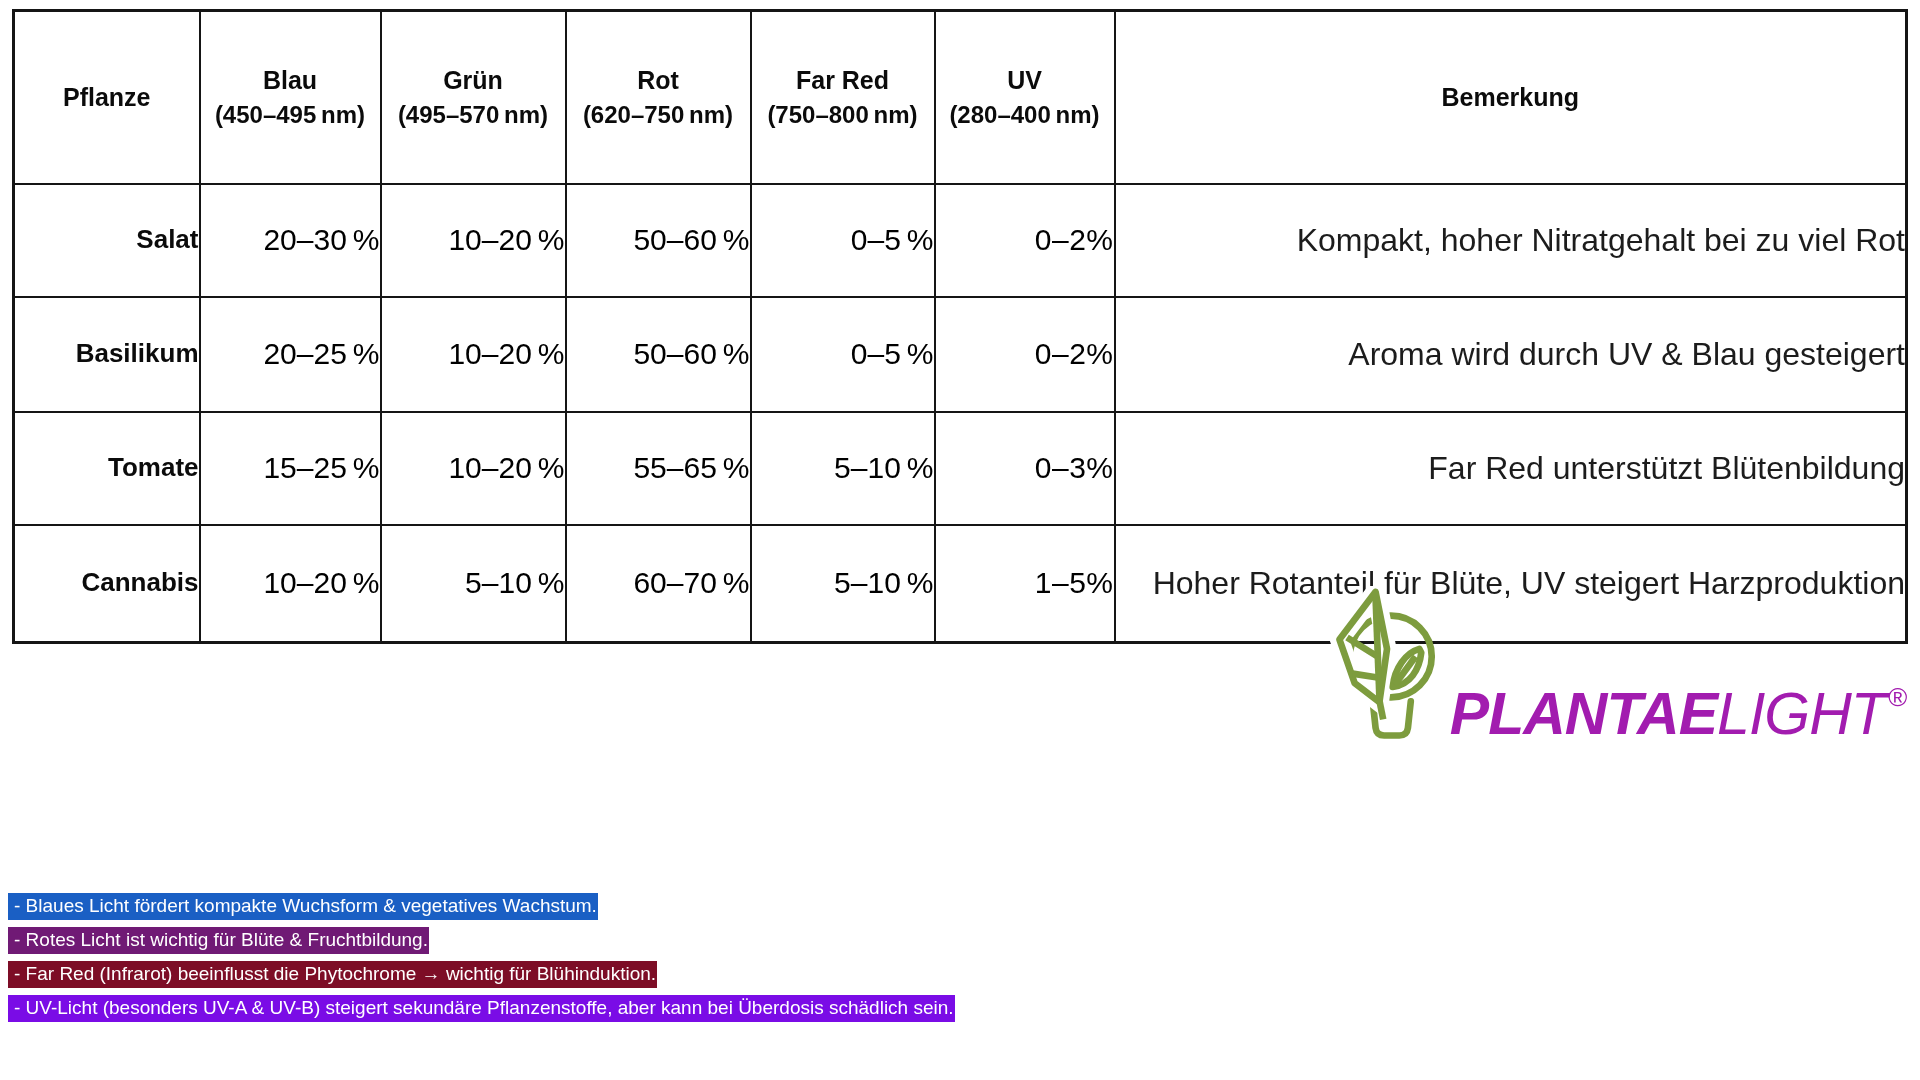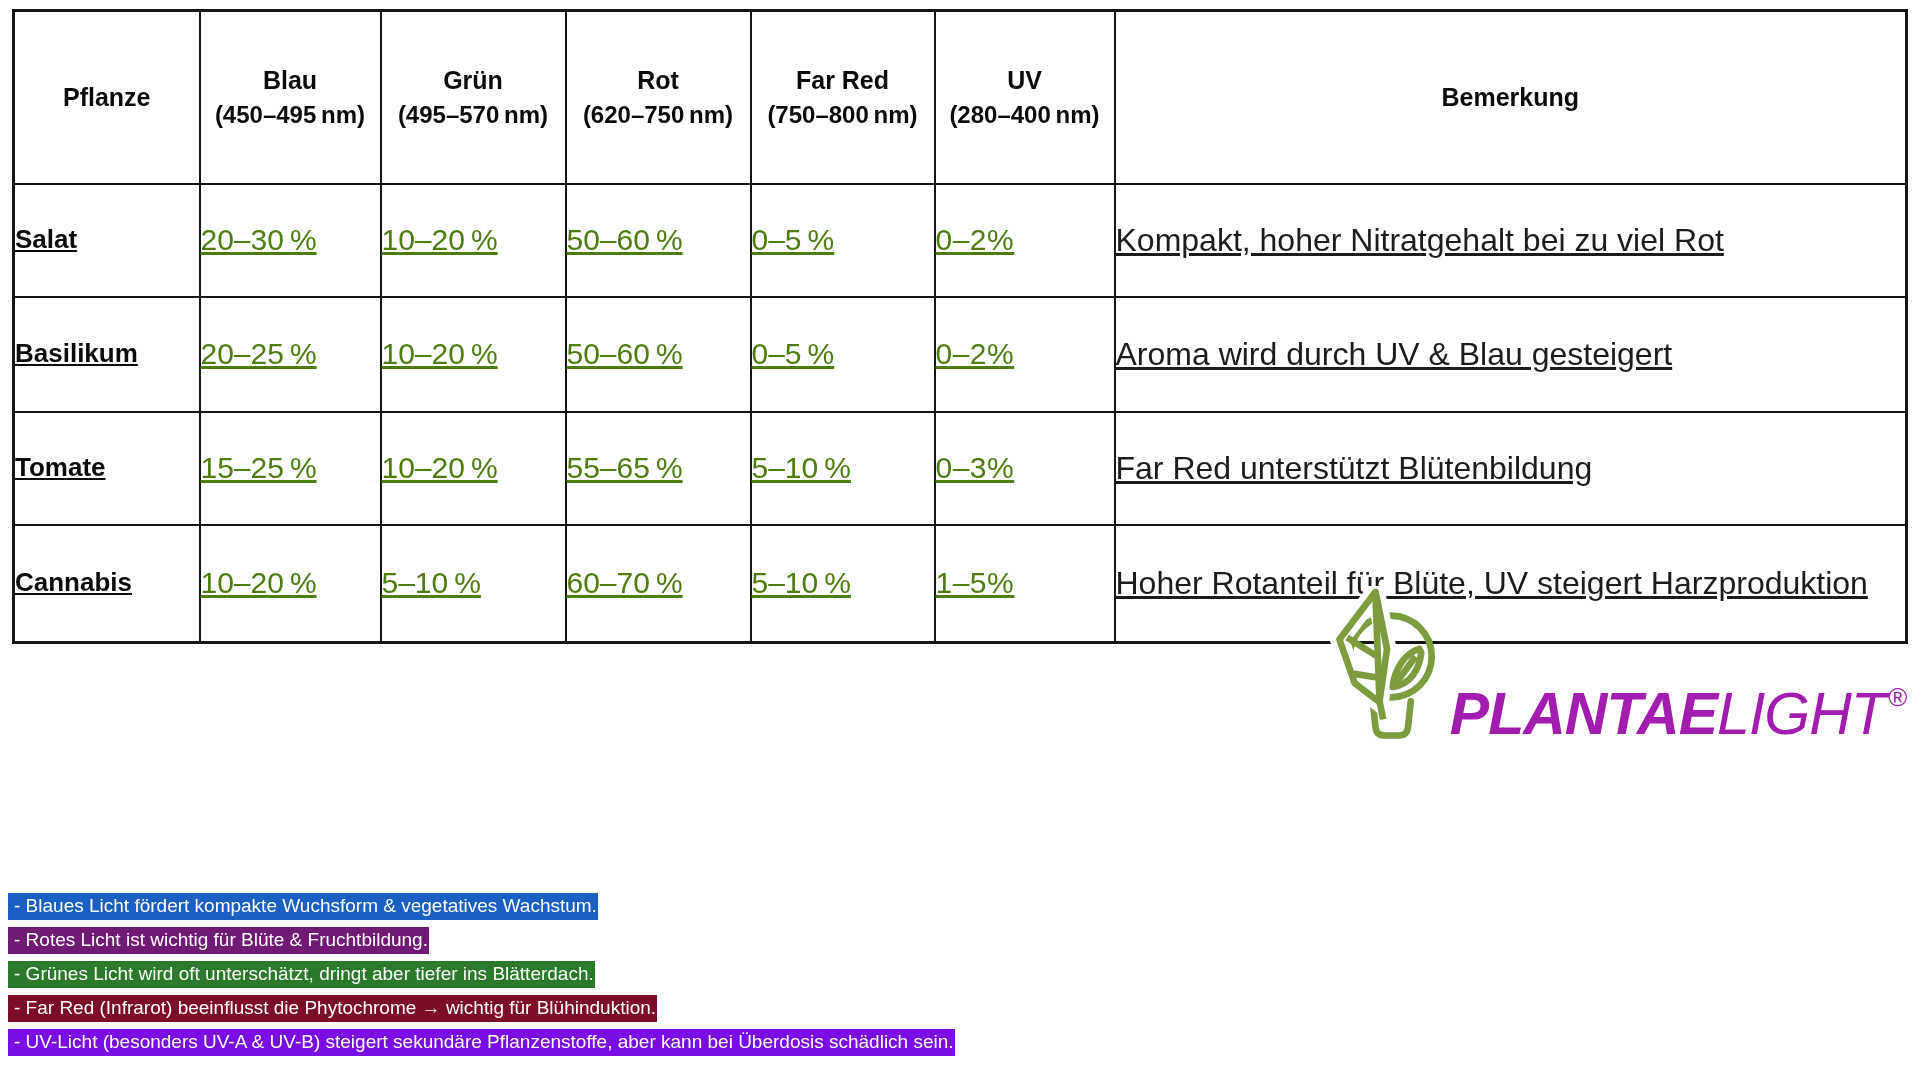--- a/index.html
+++ b/index.html
@@ -38,24 +38,24 @@
   tr.row-2 { height: 113px; }
   tr.row-3 { height: 114px; }
   tr.row-4 { height: 118px; }
   tr.row-5 { height: 125px; }
 
   th { font-weight: bold; font-size: 25px; text-align: center; vertical-align: middle; color: #0b0b0b; }
   th .hdr-label { line-height: 1.45; }
   th .hdr-range { line-height: 1.45; font-size: 24px; }
   th .hdr-range:empty { display: none; }
 
-  td { text-align: left; vertical-align: middle; text-decoration: underline; }
+  td { text-align: right; vertical-align: middle; }
   td.plant-cell { font-weight: bold; font-size: 26px; line-height: 1.45; color: #0b0b0b; }
   td.plant-cell .plant-sub:empty { display: none; }
-  td.value-cell { font-size: 30px; font-weight: 400; letter-spacing: 0.5px; color: #4d7c0f; margin-left: 42px; }
+  td.value-cell { font-size: 30px; font-weight: 400; letter-spacing: 0.5px; color: #000000; margin-left: 42px; }
   td.remark-cell { font-size: 32px; font-weight: 400; color: #1c1c1c; }
 
   
   .notes { position: absolute; left: 8px; top: 893px; }
   .note-bar {
     display: block;
     width: fit-content;
     color: #ffffff;
     font-size: 19px;
     line-height: 26px;
@@ -185,21 +185,20 @@
         <td class="remark-cell">Hoher Rotanteil für Blüte, UV steigert Harzproduktion</td>
       </tr>
 
     </tbody>
       </table>
   </div>
 
   <div class="notes">
     <div class="note-bar" style="background: rgb(26, 95, 196);">- Blaues Licht fördert kompakte Wuchsform &amp; vegetatives Wachstum.</div>
     <div class="note-bar" style="background: #701a75;">- Rotes Licht ist wichtig für Blüte &amp; Fruchtbildung.</div>
-    <div class="note-bar" style="background: rgb(43, 122, 43);">- Grünes Licht wird oft unterschätzt, dringt aber tiefer ins Blätterdach.</div>
     <div class="note-bar" style="background: rgb(125, 13, 38);">- Far Red (Infrarot) beeinflusst die Phytochrome → wichtig für Blühinduktion.</div>
     <div class="note-bar" style="background: rgb(122, 12, 230);">- UV-Licht (besonders UV-A &amp; UV-B) steigert sekundäre Pflanzenstoffe, aber kann bei Überdosis schädlich sein.</div>
   </div>
 
   <div class="logo">
     <span style="color: rgb(125, 156, 62);">
       <svg class="logo-icon" viewBox="0 0 124 166" fill="none" stroke="currentColor" stroke-width="7">
 
         <circle cx="66" cy="72" r="43"></circle>
 

